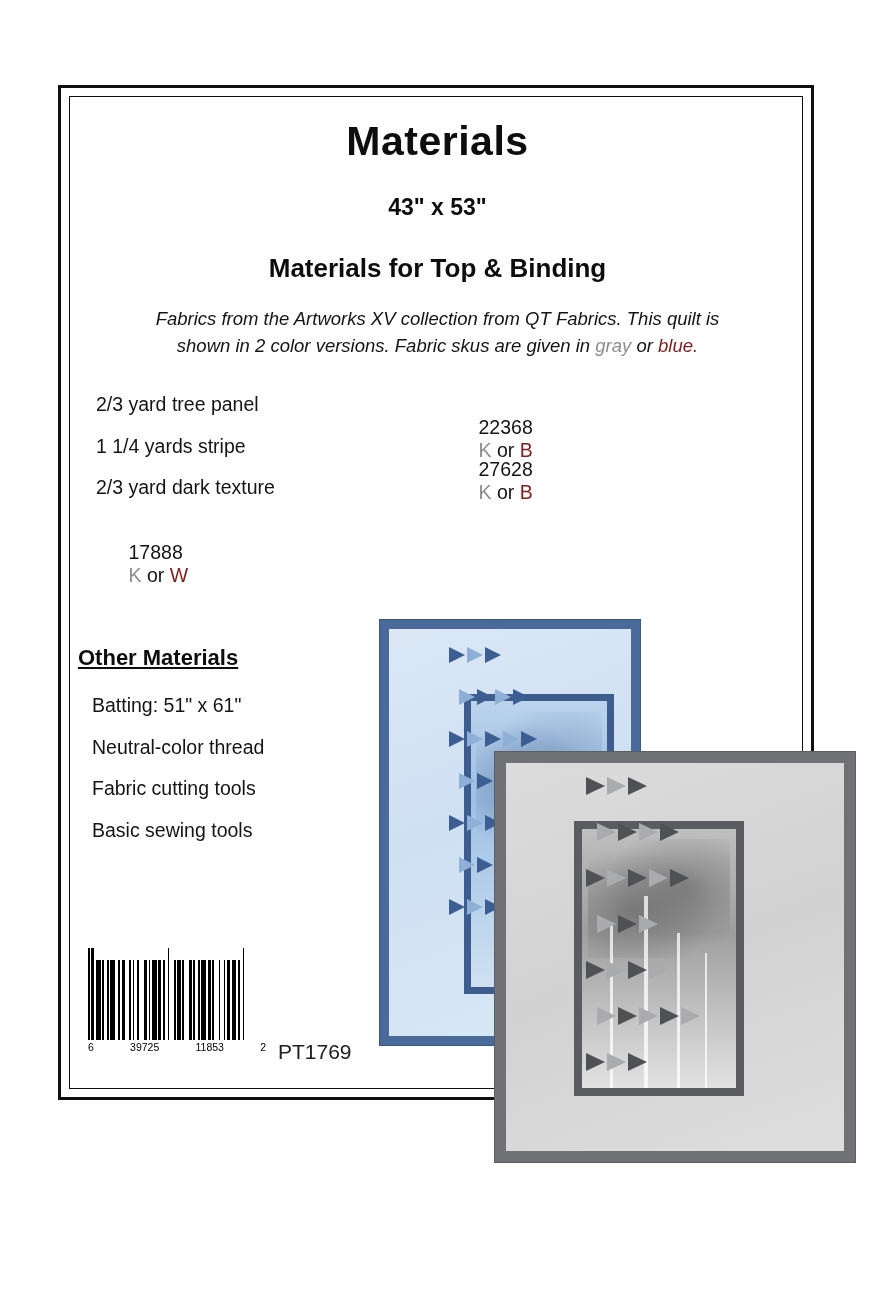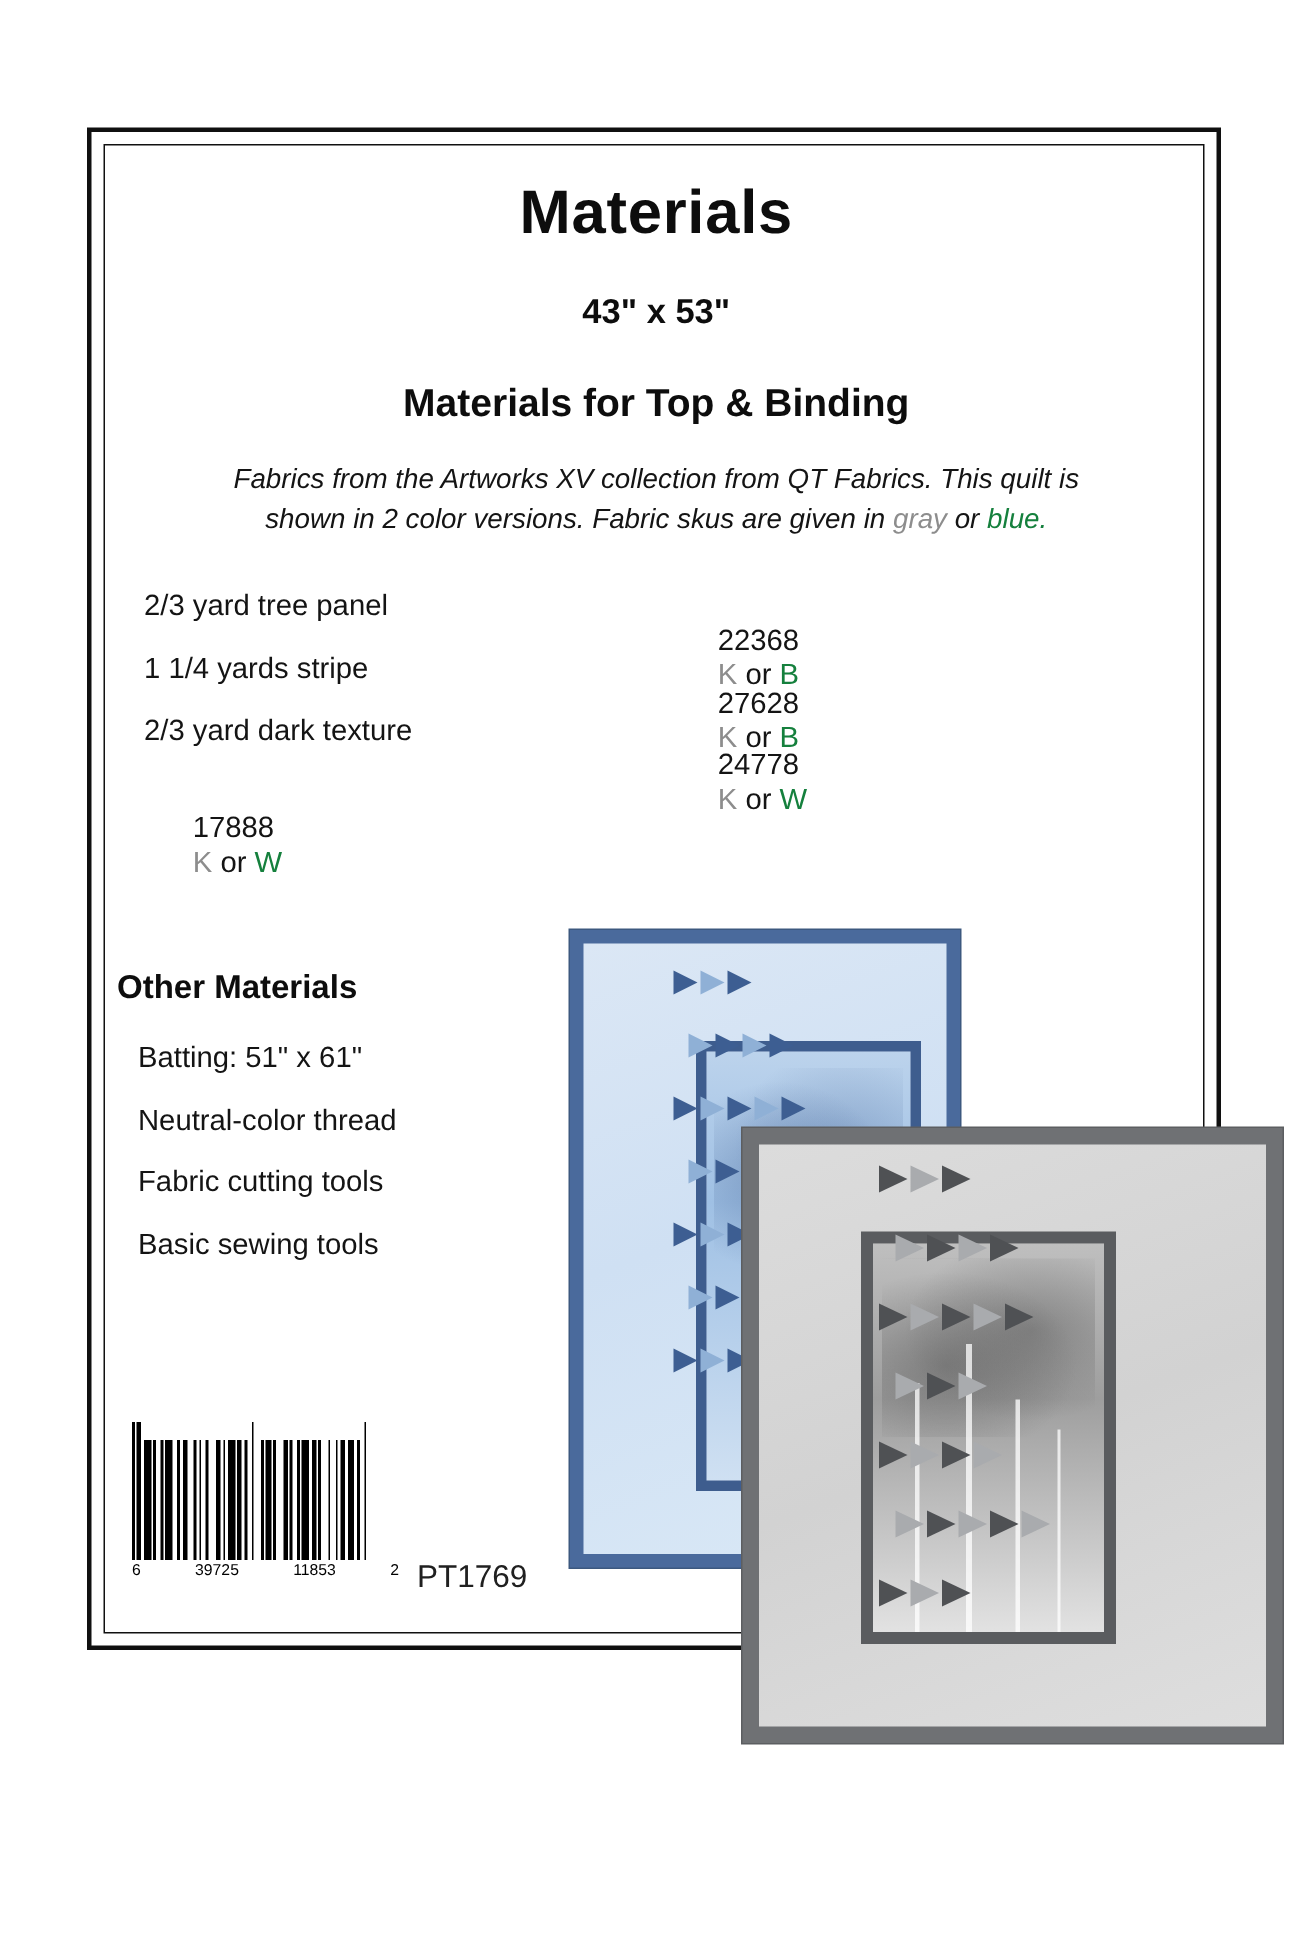--- a/index.html
+++ b/index.html
@@ -65,21 +65,21 @@
   }
   .intro {
     font-size: 18.5px;
     font-style: italic;
     line-height: 1.45;
     margin: 22px auto 0 auto;
     width: 670px;
     color: #141414;
   }
   .sku-gray { color: #8d8d8d; }
-  .sku-blue { color: #15803d; }
+  .sku-blue { color: #7f1d1d; }
 
   
   .mat-list {
     position: absolute;
     left: 96px;
     top: 393px;
     width: 620px;
   }
   .mat-row {
     display: flex;
@@ -101,20 +101,21 @@
     position: absolute;
     left: 78px;
     top: 645px;
     width: 330px;
   }
   .other-heading {
     font-size: 22px;
     font-weight: bold;
     color: #0d0d0d;
     margin-bottom: 14px;
+    text-decoration: underline;
   }
   .other-item {
     font-size: 19.5px;
     line-height: 1.0;
     padding: 0 0 0 14px;
     height: 41.5px;
     display: flex;
     align-items: center;
     color: #141414;
   }
@@ -268,24 +269,20 @@
   </div>
   <div class="mat-row">
     <div class="mat-qty">1 1/4 yards stripe</div>
     <div class="mat-sku">
       <span>27628</span>
       <span class="sku-gray">K</span><span> or </span><span class="sku-blue">B</span>
     </div>
   </div>
   <div class="mat-row">
     <div class="mat-qty">2/3 yard dark texture</div>
-    <div class="mat-sku">
-      <span>24778</span>
-      <span class="sku-gray">K</span><span> or </span><span class="sku-blue">W</span>
-    </div>
   </div>
   <div class="mat-row">
     <div class="mat-sku">
       <span>17888</span>
       <span class="sku-gray">K</span><span> or </span><span class="sku-blue">W</span>
     </div>
   </div>
 </div>
 
 <div class="other">

